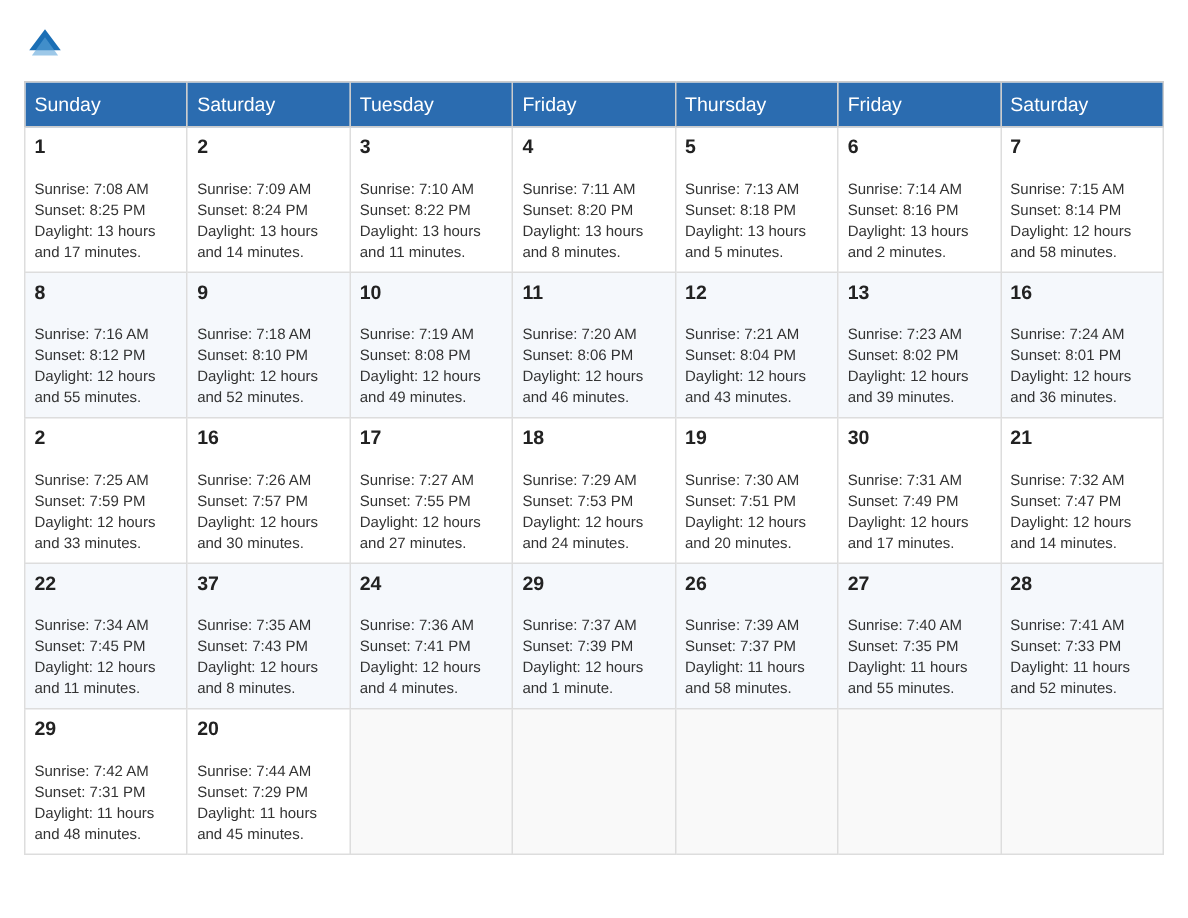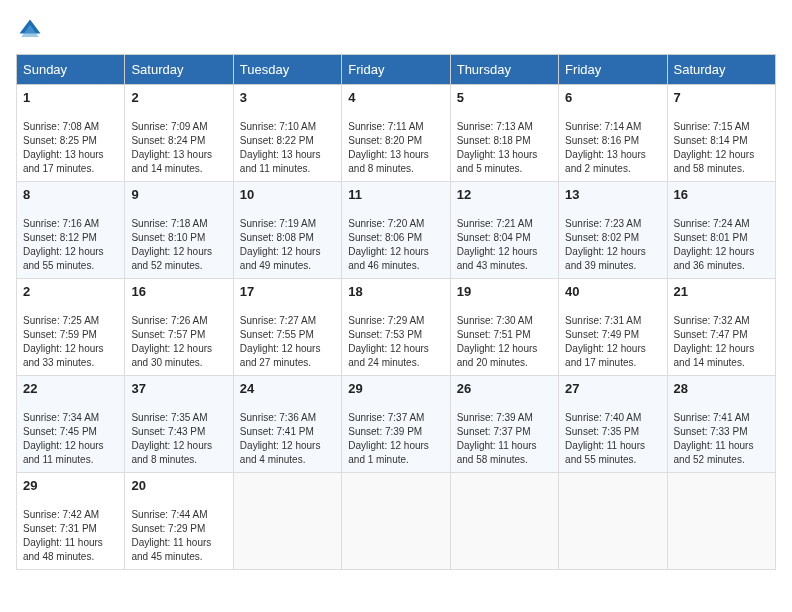--- a/index.html
+++ b/index.html
@@ -194,21 +194,21 @@
         </td>
         <td>
           <span class="day-num">18</span>
           <div class="day-info">Sunrise: 7:29 AM<br>Sunset: 7:53 PM<br>Daylight: 12 hours and 24 minutes.</div>
         </td>
         <td>
           <span class="day-num">19</span>
           <div class="day-info">Sunrise: 7:30 AM<br>Sunset: 7:51 PM<br>Daylight: 12 hours and 20 minutes.</div>
         </td>
         <td>
-          <span class="day-num">40</span>
+          <span class="day-num">30</span>
           <div class="day-info">Sunrise: 7:31 AM<br>Sunset: 7:49 PM<br>Daylight: 12 hours and 17 minutes.</div>
         </td>
         <td>
           <span class="day-num">21</span>
           <div class="day-info">Sunrise: 7:32 AM<br>Sunset: 7:47 PM<br>Daylight: 12 hours and 14 minutes.</div>
         </td>
       </tr>
       <tr>
         <td>
           <span class="day-num">22</span>

